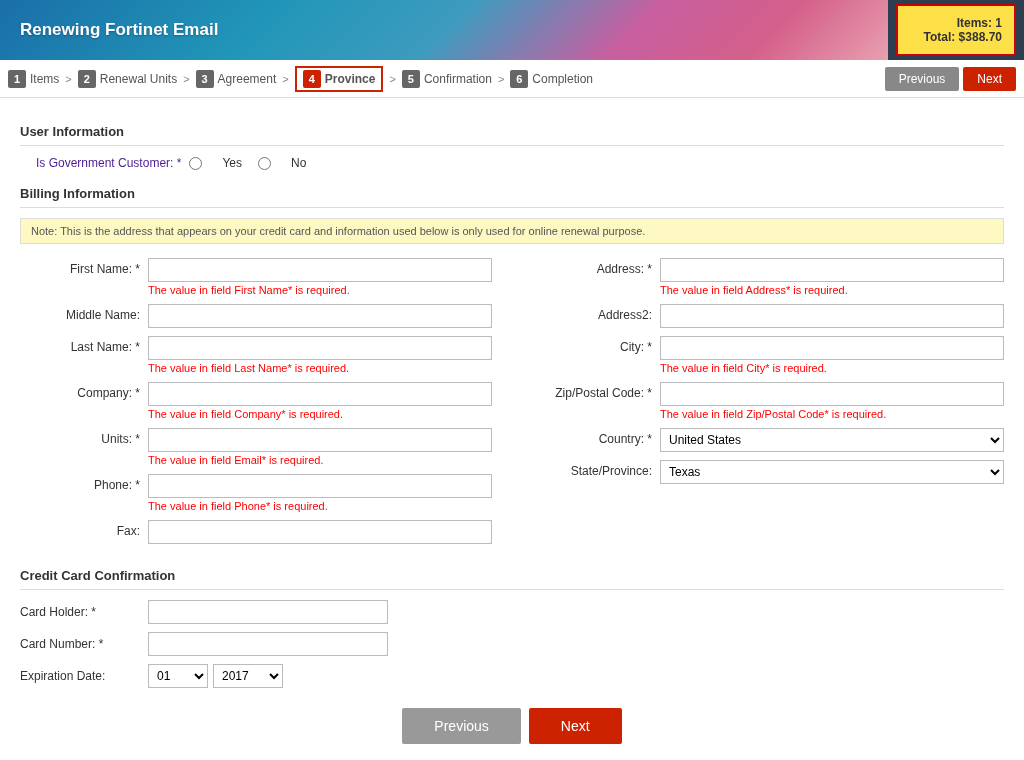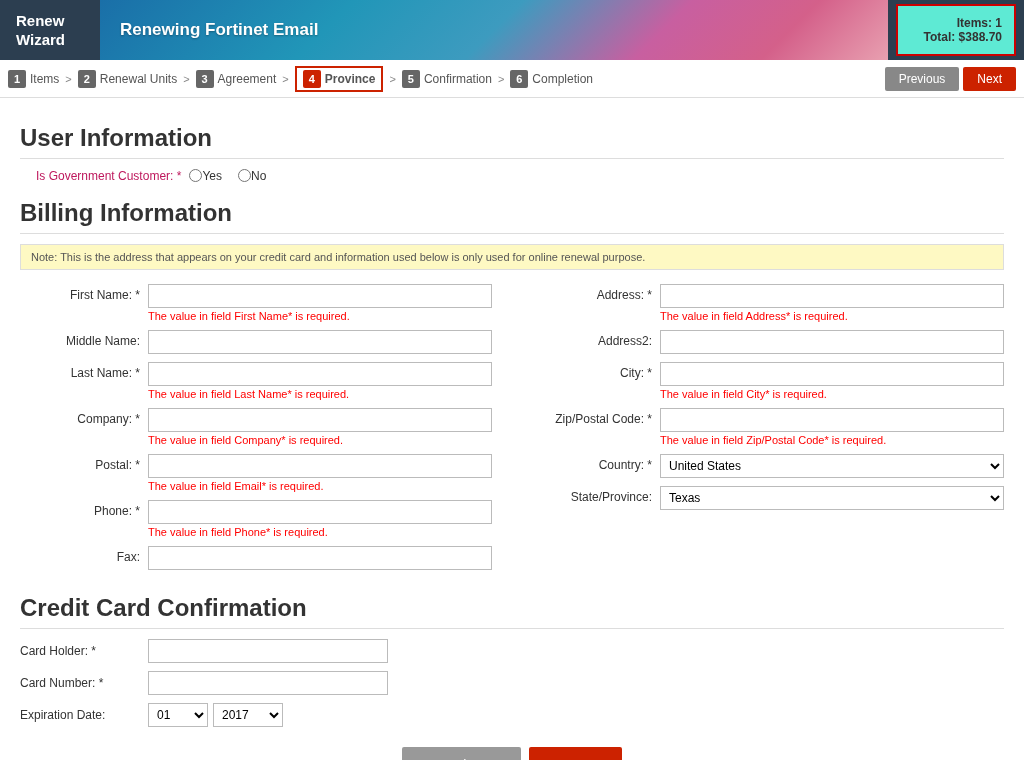--- a/index.html
+++ b/index.html
@@ -38,21 +38,21 @@
     .header-title {
       position: relative;
       z-index: 1;
       color: white;
       font-size: 17px;
       font-weight: bold;
       padding-left: 20px;
       text-shadow: 0 1px 2px rgba(0,0,0,0.3);
     }
     .header-items-box {
-      background: #5eead4;
+      background: #fde047;
       border: 2px solid #cc0000;
       padding: 6px 12px;
       text-align: right;
       font-size: 12px;
       font-weight: bold;
       min-width: 120px;
       display: flex;
       flex-direction: column;
       justify-content: center;
       margin: 4px 8px;
@@ -133,51 +133,51 @@
 
     
     .main-content {
       background: white;
       padding: 16px 20px;
       min-height: calc(100vh - 100px);
     }
 
     
     .section-title {
-      font-size: 24px;
+      font-size: 13px;
       font-weight: bold;
       color: #333;
       margin-bottom: 10px;
       margin-top: 10px;
       border-bottom: 1px solid #ddd;
       padding-bottom: 6px;
     }
 
     
     .user-info-section { margin-bottom: 16px; }
     .field-row {
       display: flex;
       align-items: center;
       margin-bottom: 6px;
       gap: 8px;
     }
     .field-label {
       font-size: 12px;
-      color: #be185d;
+      color: #4c1d95;
       white-space: nowrap;
     }
     .radio-group {
       display: flex;
       gap: 16px;
       align-items: center;
     }
     .radio-option {
       display: flex;
-      align-items: flex-start;
-      gap: 0;
+      align-items: center;
+      gap: 20px;
       font-size: 12px;
     }
 
     
     .billing-section { margin-bottom: 16px; }
     .billing-note {
       font-size: 11px;
       color: #555;
       margin-bottom: 14px;
       border: 1px solid #ddd;
@@ -291,22 +291,20 @@
       padding: 10px 32px;
       font-size: 14px;
       cursor: pointer;
       border-radius: 2px;
     }
   </style>
 </head>
 <body>
 
 <div class="header">
-  <div class="header-brand" style="white-space:pre-line;">Renew
-Wizard</div>
   <div class="header-title-area">
     <div class="header-banner"></div>
     <span class="header-title">Renewing Fortinet Email</span>
   </div>
   <div class="header-items-box">
     <span class="items-count">Items: 1</span>
     <span class="items-total">Total: $388.70</span>
   </div>
 </div>
 
@@ -401,21 +399,21 @@
         <div class="form-field-group">
           <div class="form-row">
             <label class="form-label"><span>Company: *</span></label>
             <input type="text" class="form-input" style="">
           </div>
           <div class="error-msg">The value in field Company* is required.</div>
         </div>
 
         <div class="form-field-group">
           <div class="form-row">
-            <label class="form-label"><span>Postal: *</span></label>
+            <label class="form-label"><span>Units: *</span></label>
             <input type="text" class="form-input" style="">
           </div>
           <div class="error-msg">The value in field Email* is required.</div>
         </div>
 
         <div class="form-field-group">
           <div class="form-row">
             <label class="form-label"><span>Phone: *</span></label>
             <input type="text" class="form-input" style="">
           </div>

